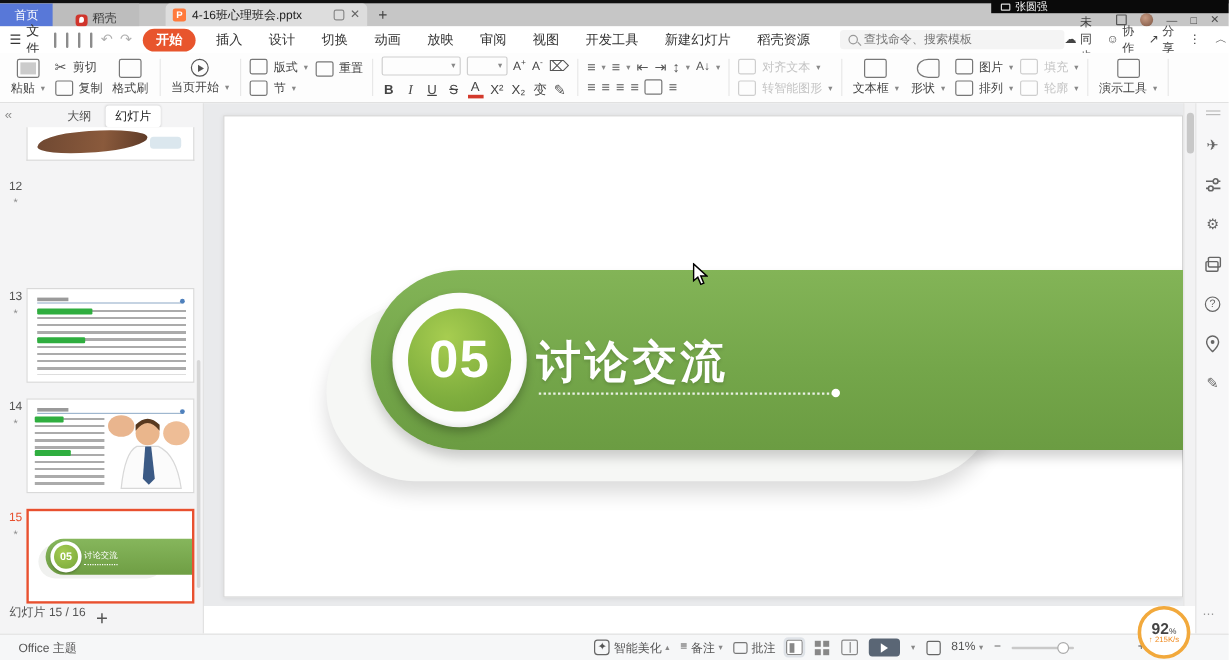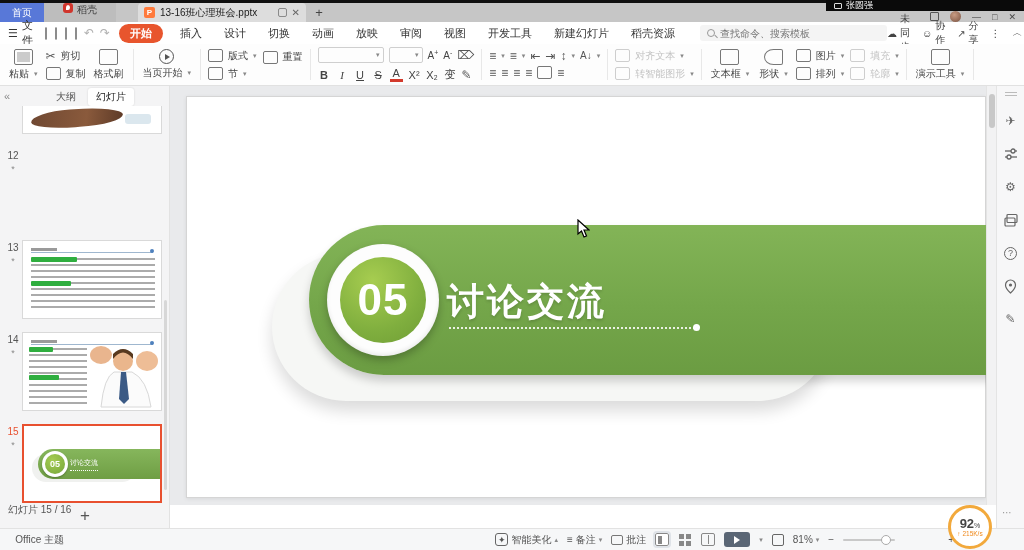--- a/index.html
+++ b/index.html
@@ -4,21 +4,21 @@
 <style>
   * { margin:0; padding:0; box-sizing:border-box; }
   html,body { width:1024px; height:550px; overflow:hidden; font-family:"Liberation Sans","DejaVu Sans",sans-serif; }
   #app { position:relative; width:1024px; height:550px; background:#fff; font-size:11px; color:#333; }
   .abs { position:absolute; }
 
   
   #topstrip { left:0; top:0; width:1024px; height:3px; background:#101010; }
   #tabstrip { left:0; top:3px; width:1024px; height:19px; background:#c6c6c6; display:flex; align-items:stretch; }
   .tab-home { width:44px; background:#5878d8; color:#fff; font-size:10px; display:flex; align-items:center; justify-content:center; }
-  .tab-docer { width:72px; display:flex; align-items:flex-start; justify-content:center; gap:4px; color:#3a3a3a; font-size:10px; background:#bdbdbd; }
+  .tab-docer { width:72px; display:flex; align-items:flex-end; justify-content:center; gap:4px; color:#3a3a3a; font-size:10px; background:#bdbdbd; }
   .docer-dot { width:10px; height:10px; border-radius:3px; background:#d0352c; display:inline-block; position:relative; }
   .docer-dot::after { content:""; position:absolute; left:3px; top:2px; width:4px; height:5px; background:#fff; border-radius:50% 50% 50% 0; }
   .tab-doc { margin-left:22px; width:168px; background:#dddddd; border-radius:4px 4px 0 0; display:flex; align-items:center; padding:0 6px; gap:5px; font-size:10px; color:#222; }
   .ppt-ic { width:11px; height:11px; background:#ff7a3c; border-radius:2px; color:#fff; font-size:8px; font-weight:bold; display:flex; align-items:center; justify-content:center; }
   .tab-doc-title { flex:1; white-space:nowrap; overflow:hidden; }
   .pin-ic { width:9px; height:9px; border:1px solid #8a8a8a; border-radius:2px; }
   .tab-x { color:#666; font-size:10px; }
   .tab-new { width:26px; display:flex; align-items:center; justify-content:center; color:#444; font-size:13px; }
   #overlay-black { left:826px; top:0; width:198px; height:11px; background:#0a0a0a; color:#fff; display:flex; align-items:center; gap:4px; padding-left:8px; font-size:9px; z-index:40; }
   .cam-ic { width:8px; height:6px; border:1px solid #ddd; border-radius:1px; position:relative; }
@@ -141,21 +141,21 @@
 
   <div class="abs" id="topstrip"></div>
   <div class="abs" id="tabstrip">
     <div class="tab-home">首页</div>
     <div class="tab-docer">
       <span class="docer-dot"></span>
       <span>稻壳</span>
     </div>
     <div class="tab-doc">
       <span class="ppt-ic">P</span>
-      <span class="tab-doc-title">13-16班心理班会.pptx</span>
+      <span class="tab-doc-title">4-16班心理班会.pptx</span>
       <span class="pin-ic"></span>
       <span class="tab-x">✕</span>
     </div>
     <div class="tab-new">+</div>
   </div>
   <div class="abs" id="overlay-black">
     <span class="cam-ic"></span>
     <span>张圆强</span>
   </div>
   <div class="abs" id="winctl">

